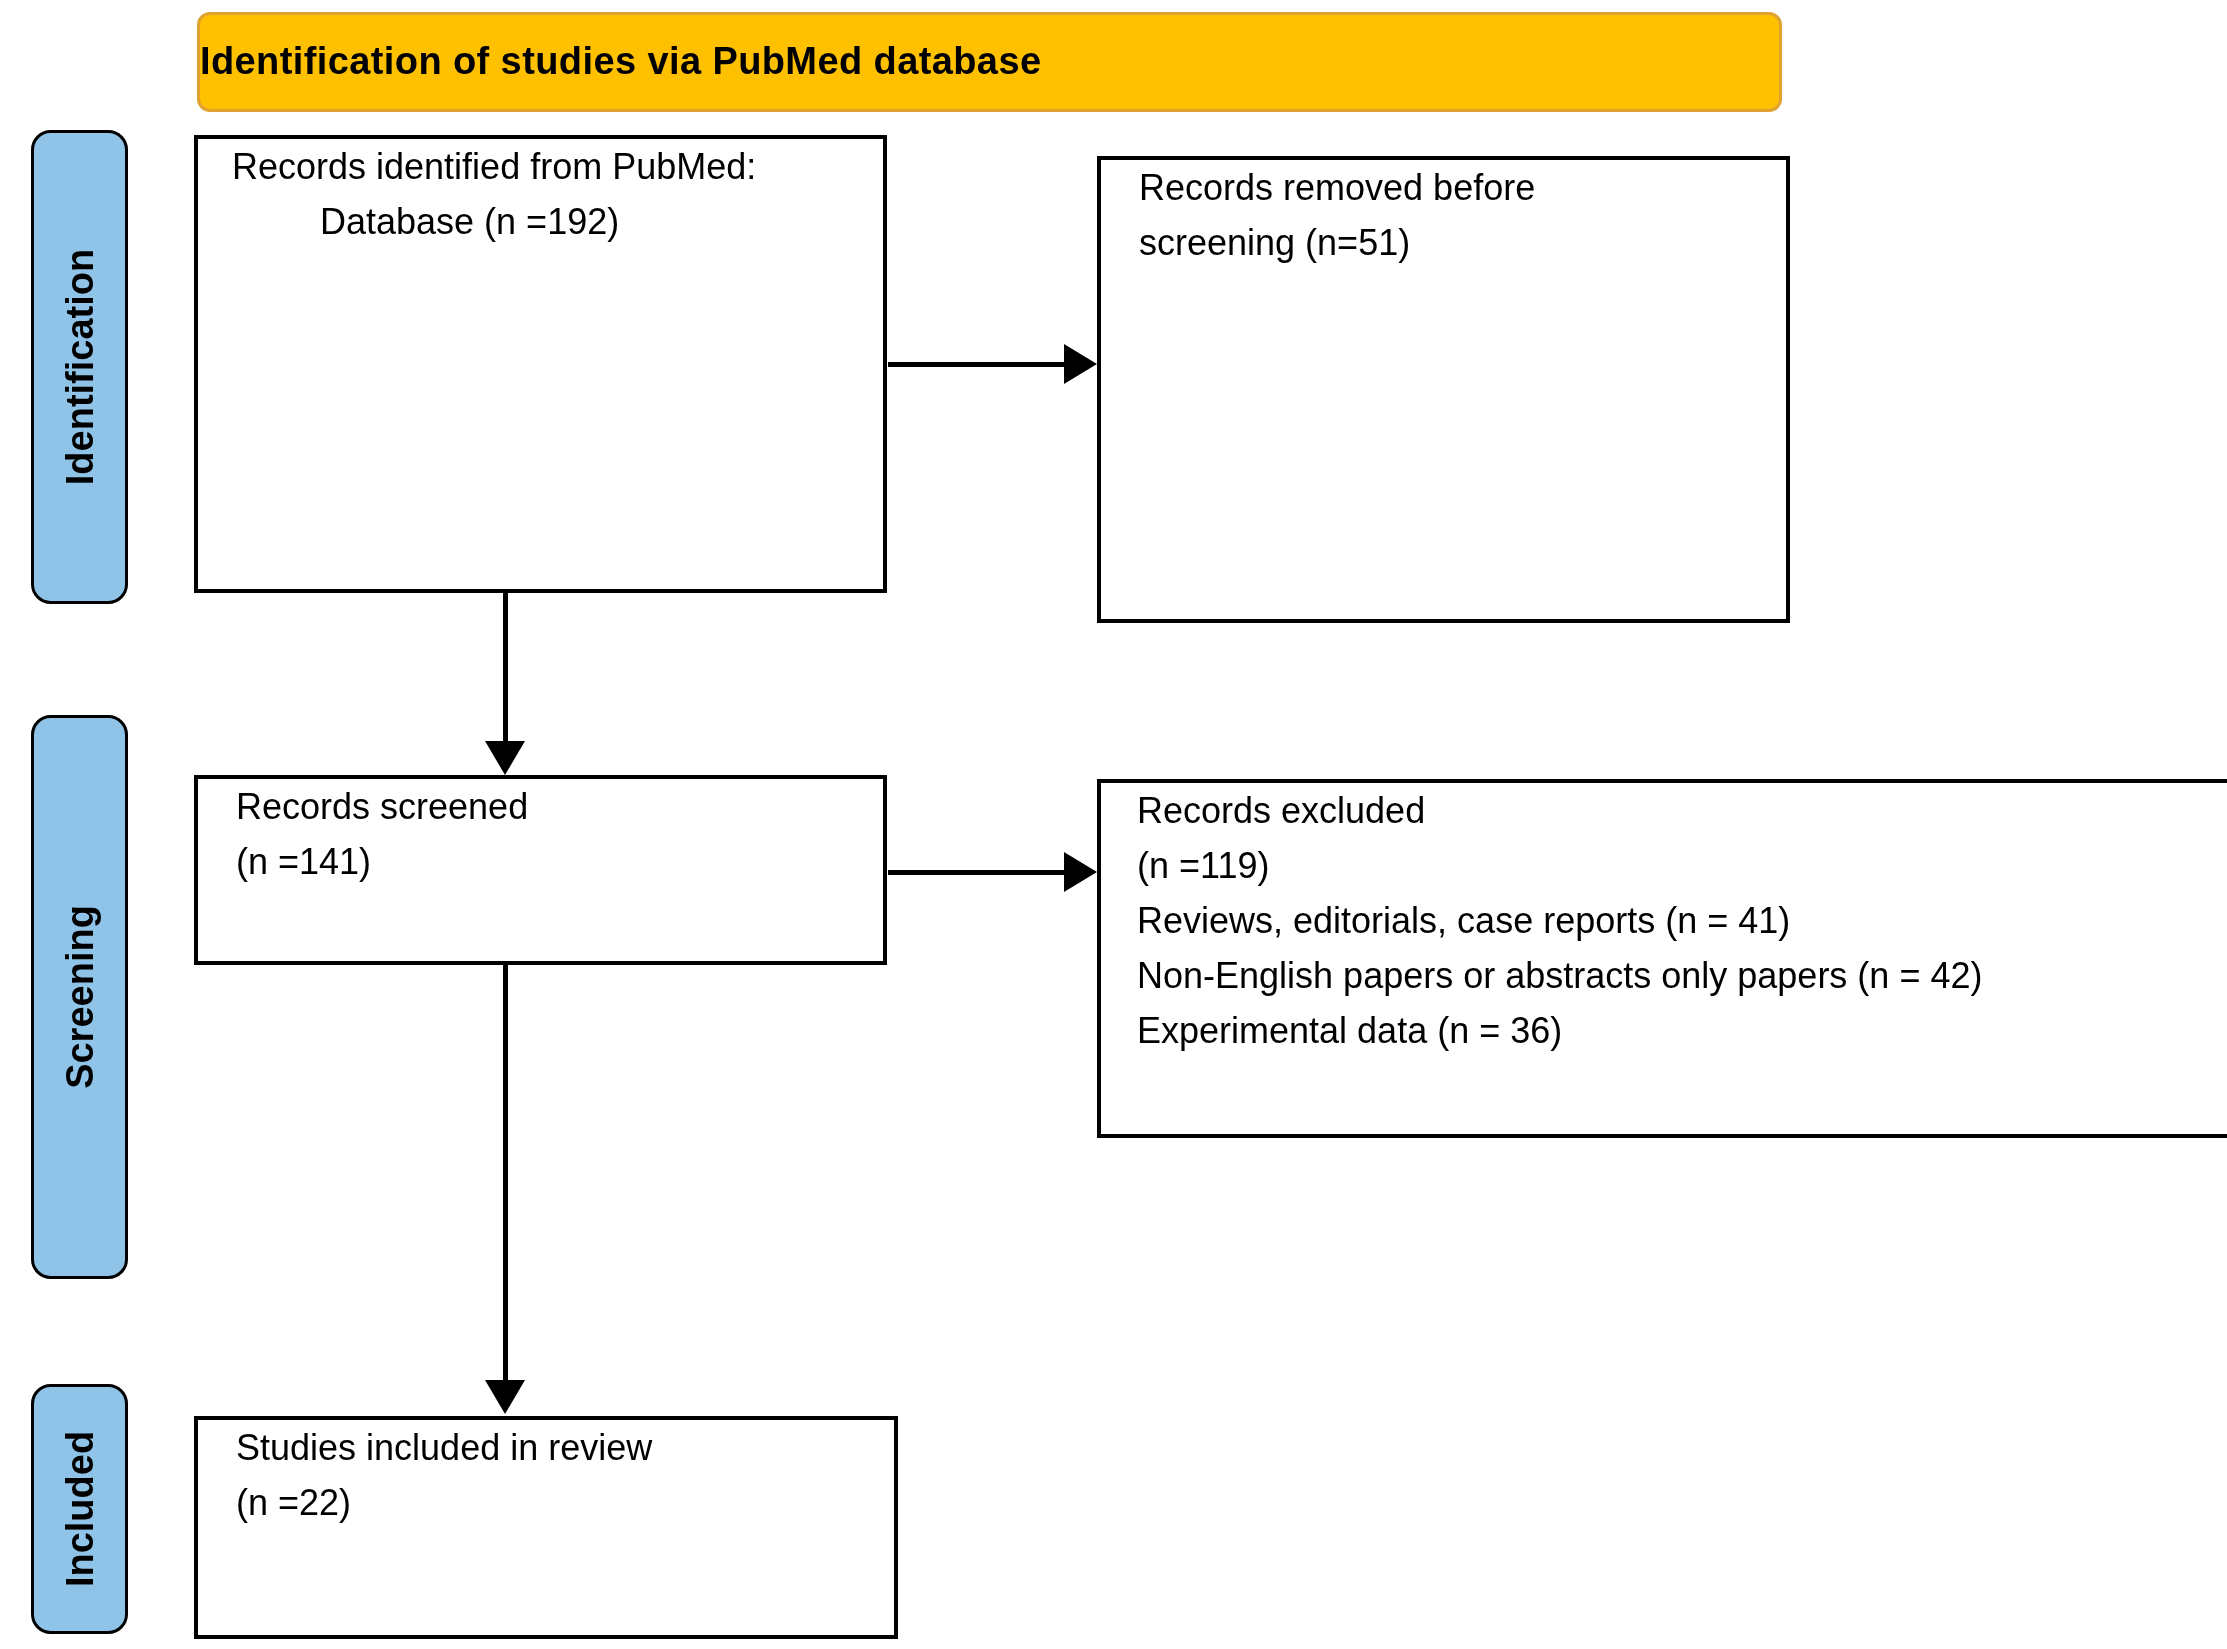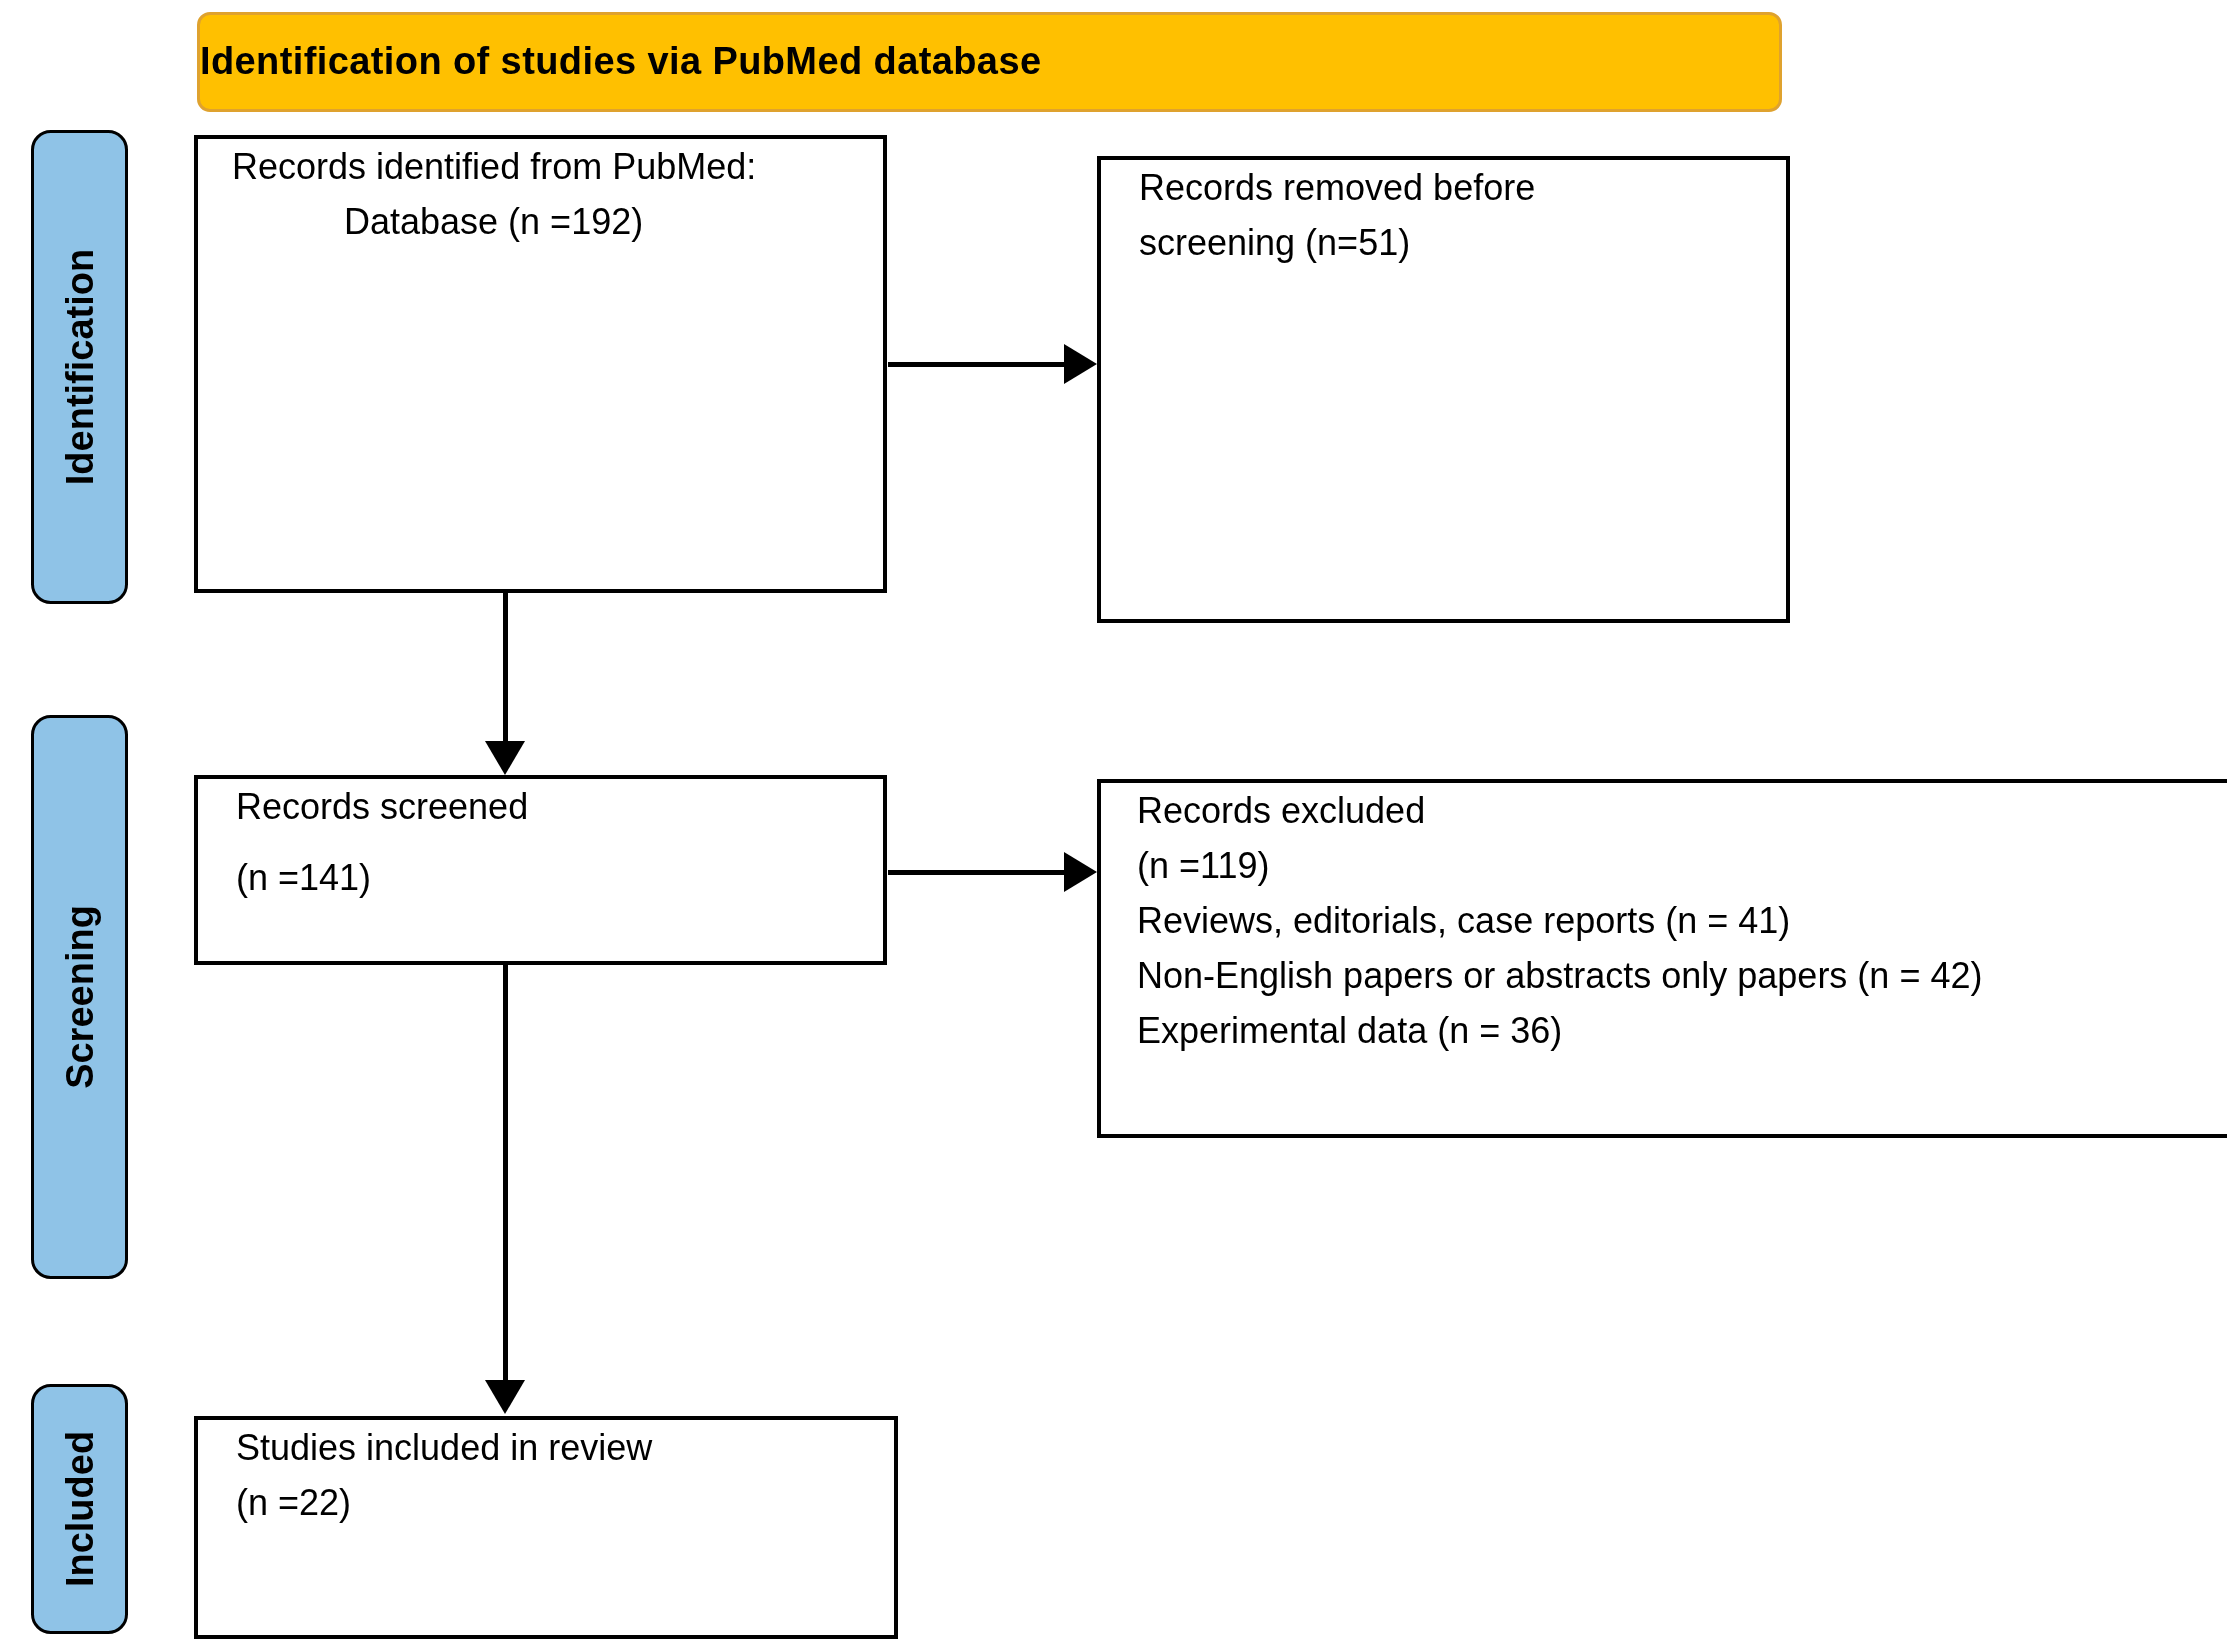--- a/index.html
+++ b/index.html
@@ -57,23 +57,23 @@
     border: 4.9px solid #000000;
     box-sizing: border-box;
     display: flex;
     flex-direction: column;
     font-size: 36px;
     line-height: 55px;
   }
   .fbox .line { white-space: nowrap; }
 
   .box-identified { left: 194px; top: 135px;  width: 693px;  height: 458px; padding: 0 8.2px 45px 34px; }
-  .box-identified .indent { margin-left: 112px; }
+  .box-identified .indent { margin-left: 88px; }
   .box-removed    { left: 1097px; top: 138px; width: 693px;  height: 467px; border-width: 4.1px; padding: 0 8.2px 41px 38px; margin-top: 18px; }
-  .box-screened   { left: 194px; top: 775px;  width: 693px;  height: 190px; padding: 0 8.2px 0 38px; gap: 16px; }
+  .box-screened   { left: 194px; top: 775px;  width: 693px;  height: 190px; padding: 0 8.2px 0 38px; }
   .box-excluded   { left: 1097px; top: 779px; width: 1169px; height: 359px; border-width: 4.1px; padding: 0 8.2px 0 36px; }
   .box-included   { left: 194px; top: 1416px; width: 704px;  height: 223px; padding: 0 8.2px 33px 38px; }
 
   
   .aline { position: absolute; background: #000000; }
   .ahead { position: absolute; width: 0; height: 0; }
   .ahead.right {
     border-left: 33px solid #000000;
     border-top: 20.5px solid transparent;
     border-bottom: 20.5px solid transparent;

